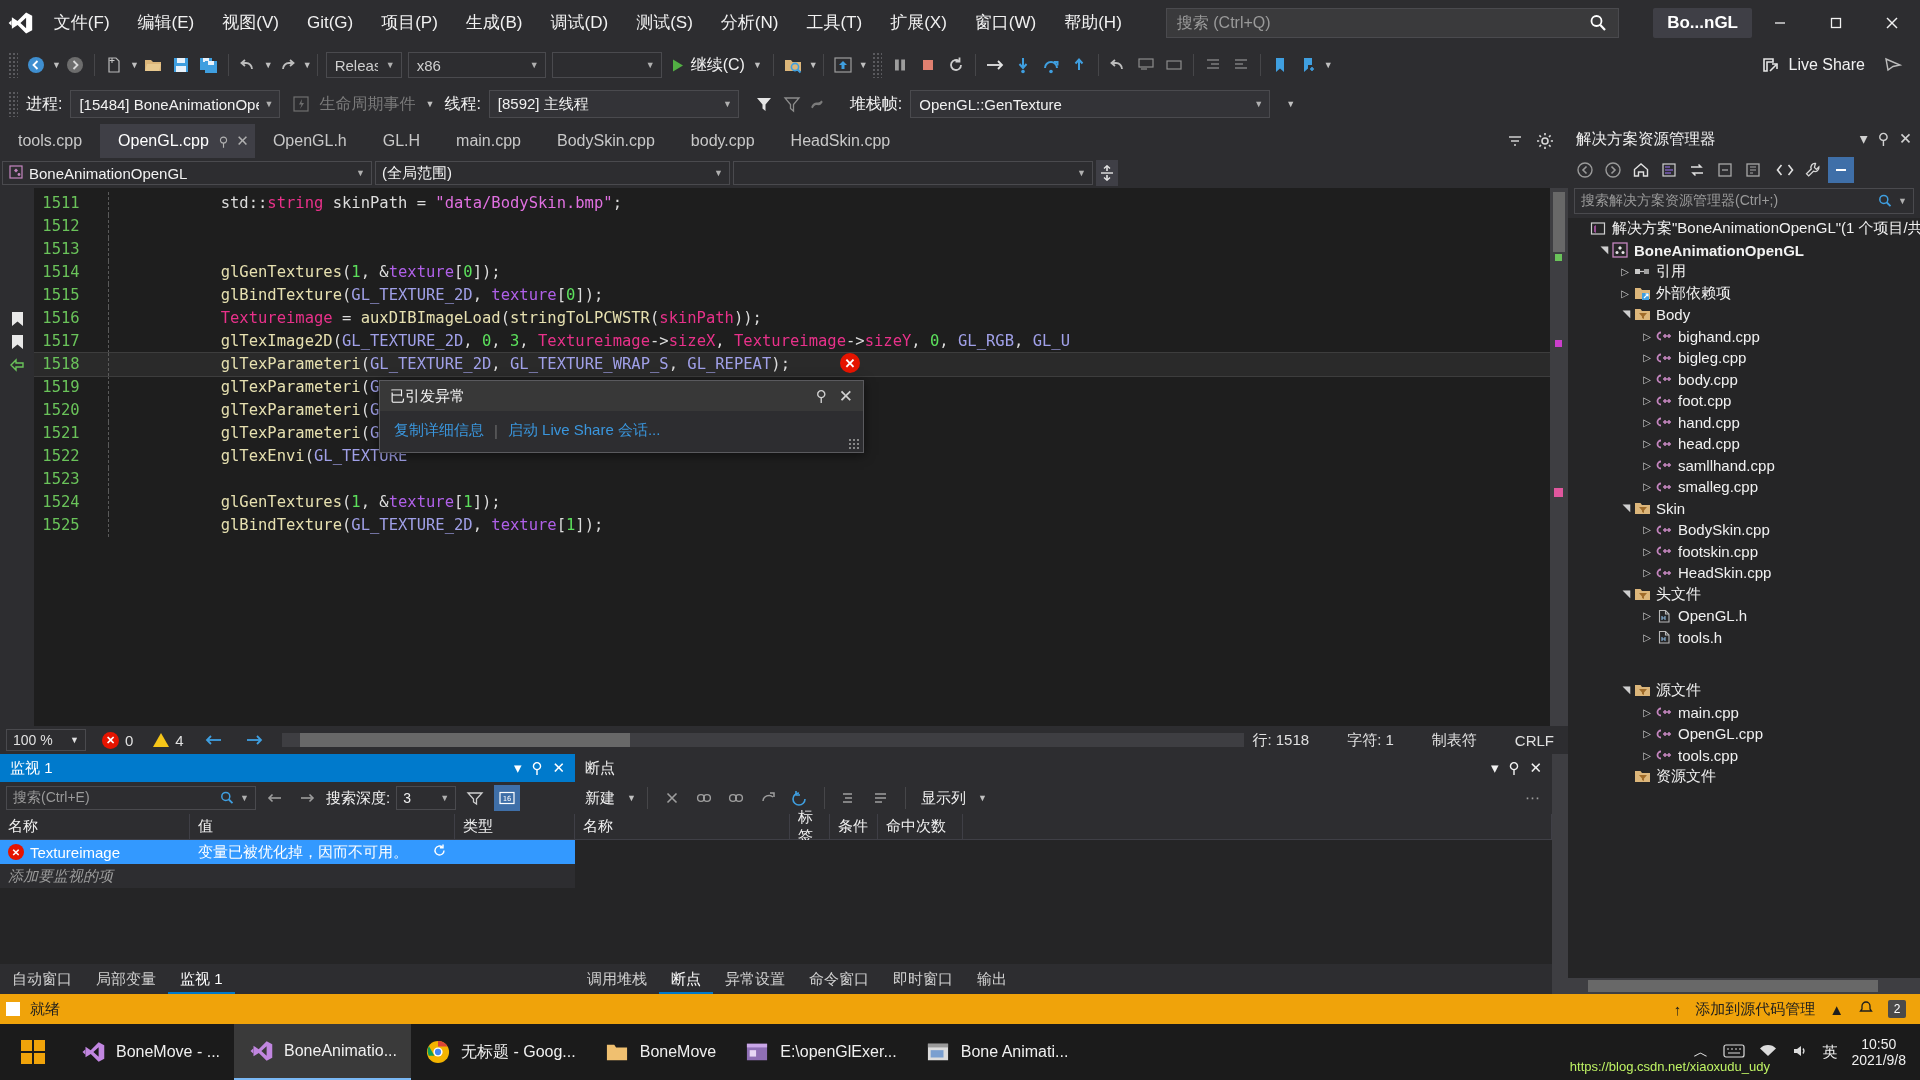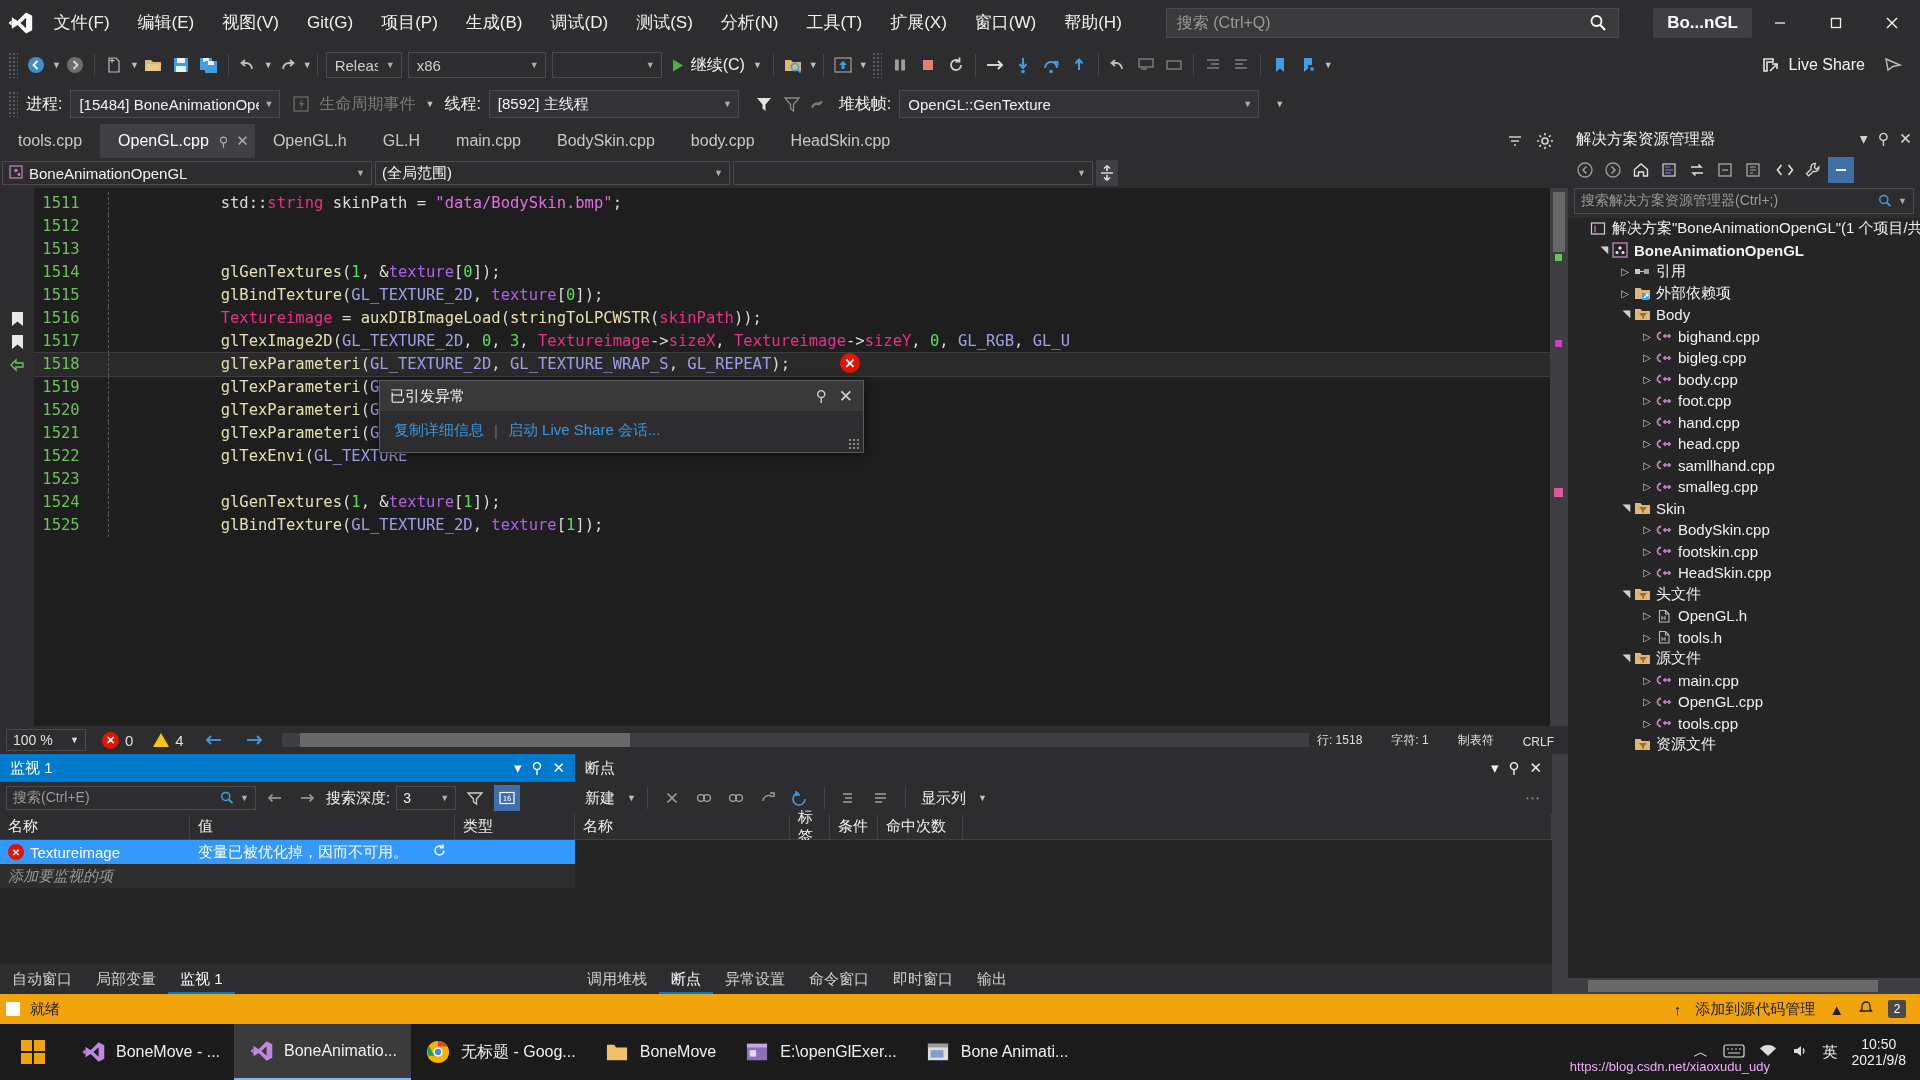--- a/index.html
+++ b/index.html
@@ -103,21 +103,21 @@
 
   
   .edstatus { height:28px; background:#2d2d30; display:flex; align-items:center; flex:0 0 28px; font-size:15px; color:#e0e0e0;}
   .zoom-box { width:80px; height:22px; border:1px solid #4a4a4e; display:flex; align-items:center; padding:0 6px;
      margin:0 6px; font-size:14px; }
   .zoom-box .cb-arrow { margin-left:auto; font-size:9px; }
   .st-item { display:flex; align-items:center; gap:6px; margin:0 10px; }
   .warn-tri { width:0;height:0;border-left:8px solid transparent;border-right:8px solid transparent;border-bottom:14px solid #f5c518;}
   .hscroll { flex:1; height:14px; background:#3e3e42; margin:0 8px; position:relative; }
   .hscroll .thumb { position:absolute; left:18px; top:0; width:330px; height:14px; background:#686868; }
-  .st-right { display:flex; align-items:flex-end; gap:29px; padding-right:14px; font-size:12px; }
+  .st-right { display:flex; align-items:center; gap:38px; padding-right:14px; font-size:15px; }
 
   
   .bottom { height:240px; flex:0 0 240px; display:flex; background:#2d2d30; }
   .panel { display:flex; flex-direction:column; min-width:0; }
   .panel-head { height:28px; background:#007acc; display:flex; align-items:center; padding:0 10px; flex:0 0 28px;
      font-size:15px; color:#ffffff; }
   .panel-head.inactive { background:#2d2d30; color:#f1f1f1; }
   .panel-head .tools { margin-left:auto; display:flex; gap:10px; align-items:center; }
   .panel-toolbar { height:32px; background:#2d2d30; display:flex; align-items:center; padding:0 6px; gap:6px;
      flex:0 0 32px; font-size:15px; }
@@ -169,21 +169,21 @@
   
   .taskbar { height:56px; flex:0 0 56px; background:#1b1b1b; display:flex; align-items:center; }
   .tb-start { width:66px; height:56px; display:flex; align-items:center; justify-content:center; }
   .tb-app { height:56px; display:flex; align-items:center; gap:10px; padding:0 14px; max-width:200px;
      font-size:16px; color:#f0f0f0; white-space:nowrap; overflow:hidden; }
   .tb-app.active { background:#3a3a3a; border-bottom:2px solid #7ab8f5; }
   .tb-app .ic { width:26px; height:26px; flex:0 0 26px; display:flex; align-items:center; justify-content:center;}
   .tb-app .tx { overflow:hidden; text-overflow:ellipsis; }
   .tray { margin-left:auto; display:flex; align-items:center; gap:14px; padding-right:14px; font-size:15px; color:#f0f0f0;}
   .tray-clock { line-height:1.15; text-align:center; font-size:14px; }
-  .wm { position:absolute; right:150px; bottom:6px; color:#f0abfc; font-size:13px; }
+  .wm { position:absolute; right:150px; bottom:6px; color:#bef264; font-size:13px; }
 </style>
 </head>
 <body>
 
 <div class="app">
 
   <div class="titlebar">
     <div class="vs-logo">
       <svg viewBox="0 0 32 32">
           <path fill="#ffffff" d="M23.5 3 31 7v18l-7.5 4-10.5-10.5L6 23V9l6.9 4.5L23.5 3zm0 6.6-7 6.4 7 6.4V9.6zM5.6 12.6 2 16l3.6 3.4v-6.8z"></path>
@@ -466,21 +466,21 @@
       <svg width="20" height="18" viewBox="0 0 20 18">
           <path d="M3 3h14l-5.5 6.5V16L8.5 13.5V9.5z" fill="none" stroke="#8c8c8c" stroke-width="1.3"></path>
         </svg>
     </div>
     <div class="tb-btn">
       <svg width="20" height="18" viewBox="0 0 20 18">
           <path d="M2 12c4-8 6 0 10-6" fill="none" stroke="#7b7b7b" stroke-width="1.6"></path>
           <path d="M2 7c4-8 6 0 10-6" fill="none" stroke="#7b7b7b" stroke-width="1.6" transform="translate(0,6)"></path>
         </svg>
     </div>
-    <span class="db-label" style="margin-left:5px">堆栈帧:</span>
+    <span class="db-label" style="margin-left:16px">堆栈帧:</span>
     <div class="db-combo" style="width:360px">
       <span class="cb-text">OpenGL::GenTexture</span>
       <span class="cb-arrow">▼</span>
     </div>
     <span class="tb-caret" style="margin-left:16px">▼</span>
   </div>
 
   <div class="workspace">
 
     <div class="leftcol">
@@ -1088,21 +1088,21 @@
             <span class="tw">▷</span>
             <span class="ticon">
               <svg width="16" height="16" viewBox="0 0 16 16">
                 <path d="M3.5 2.5h6l3.5 3.5v8h-9.5z" fill="none" stroke="#b9b9b9" stroke-width="1.1"></path>
                 <path d="M9.5 2.5V6H13" fill="none" stroke="#b9b9b9" stroke-width="1.1"></path>
                 <path d="M6 8v4M6 10h3M9 8v4" stroke="#8ab4d8" stroke-width="1.1"></path>
               </svg>
             </span>
             <span class="tlabel">tools.h</span>
           </div>
-          <div class="tr" style="padding-left: 50px;">
+          <div class="tr" style="padding-left: 50px; margin-top: 32px;">
             <span class="tw" style="transform: rotate(-90deg);">◢</span>
             <span class="ticon">
               <svg width="17" height="15" viewBox="0 0 17 15">
                 <path d="M1 2h5.5l1.5 2H16v9H1z" fill="#dcb67a"></path>
                 <path d="M5 6h8l-3 3.4V12l-2-1v-1.6z" fill="#a06c2a"></path>
               </svg>
             </span>
             <span class="tlabel">源文件</span>
           </div>
           <div class="tr" style="padding-left: 72px;">

